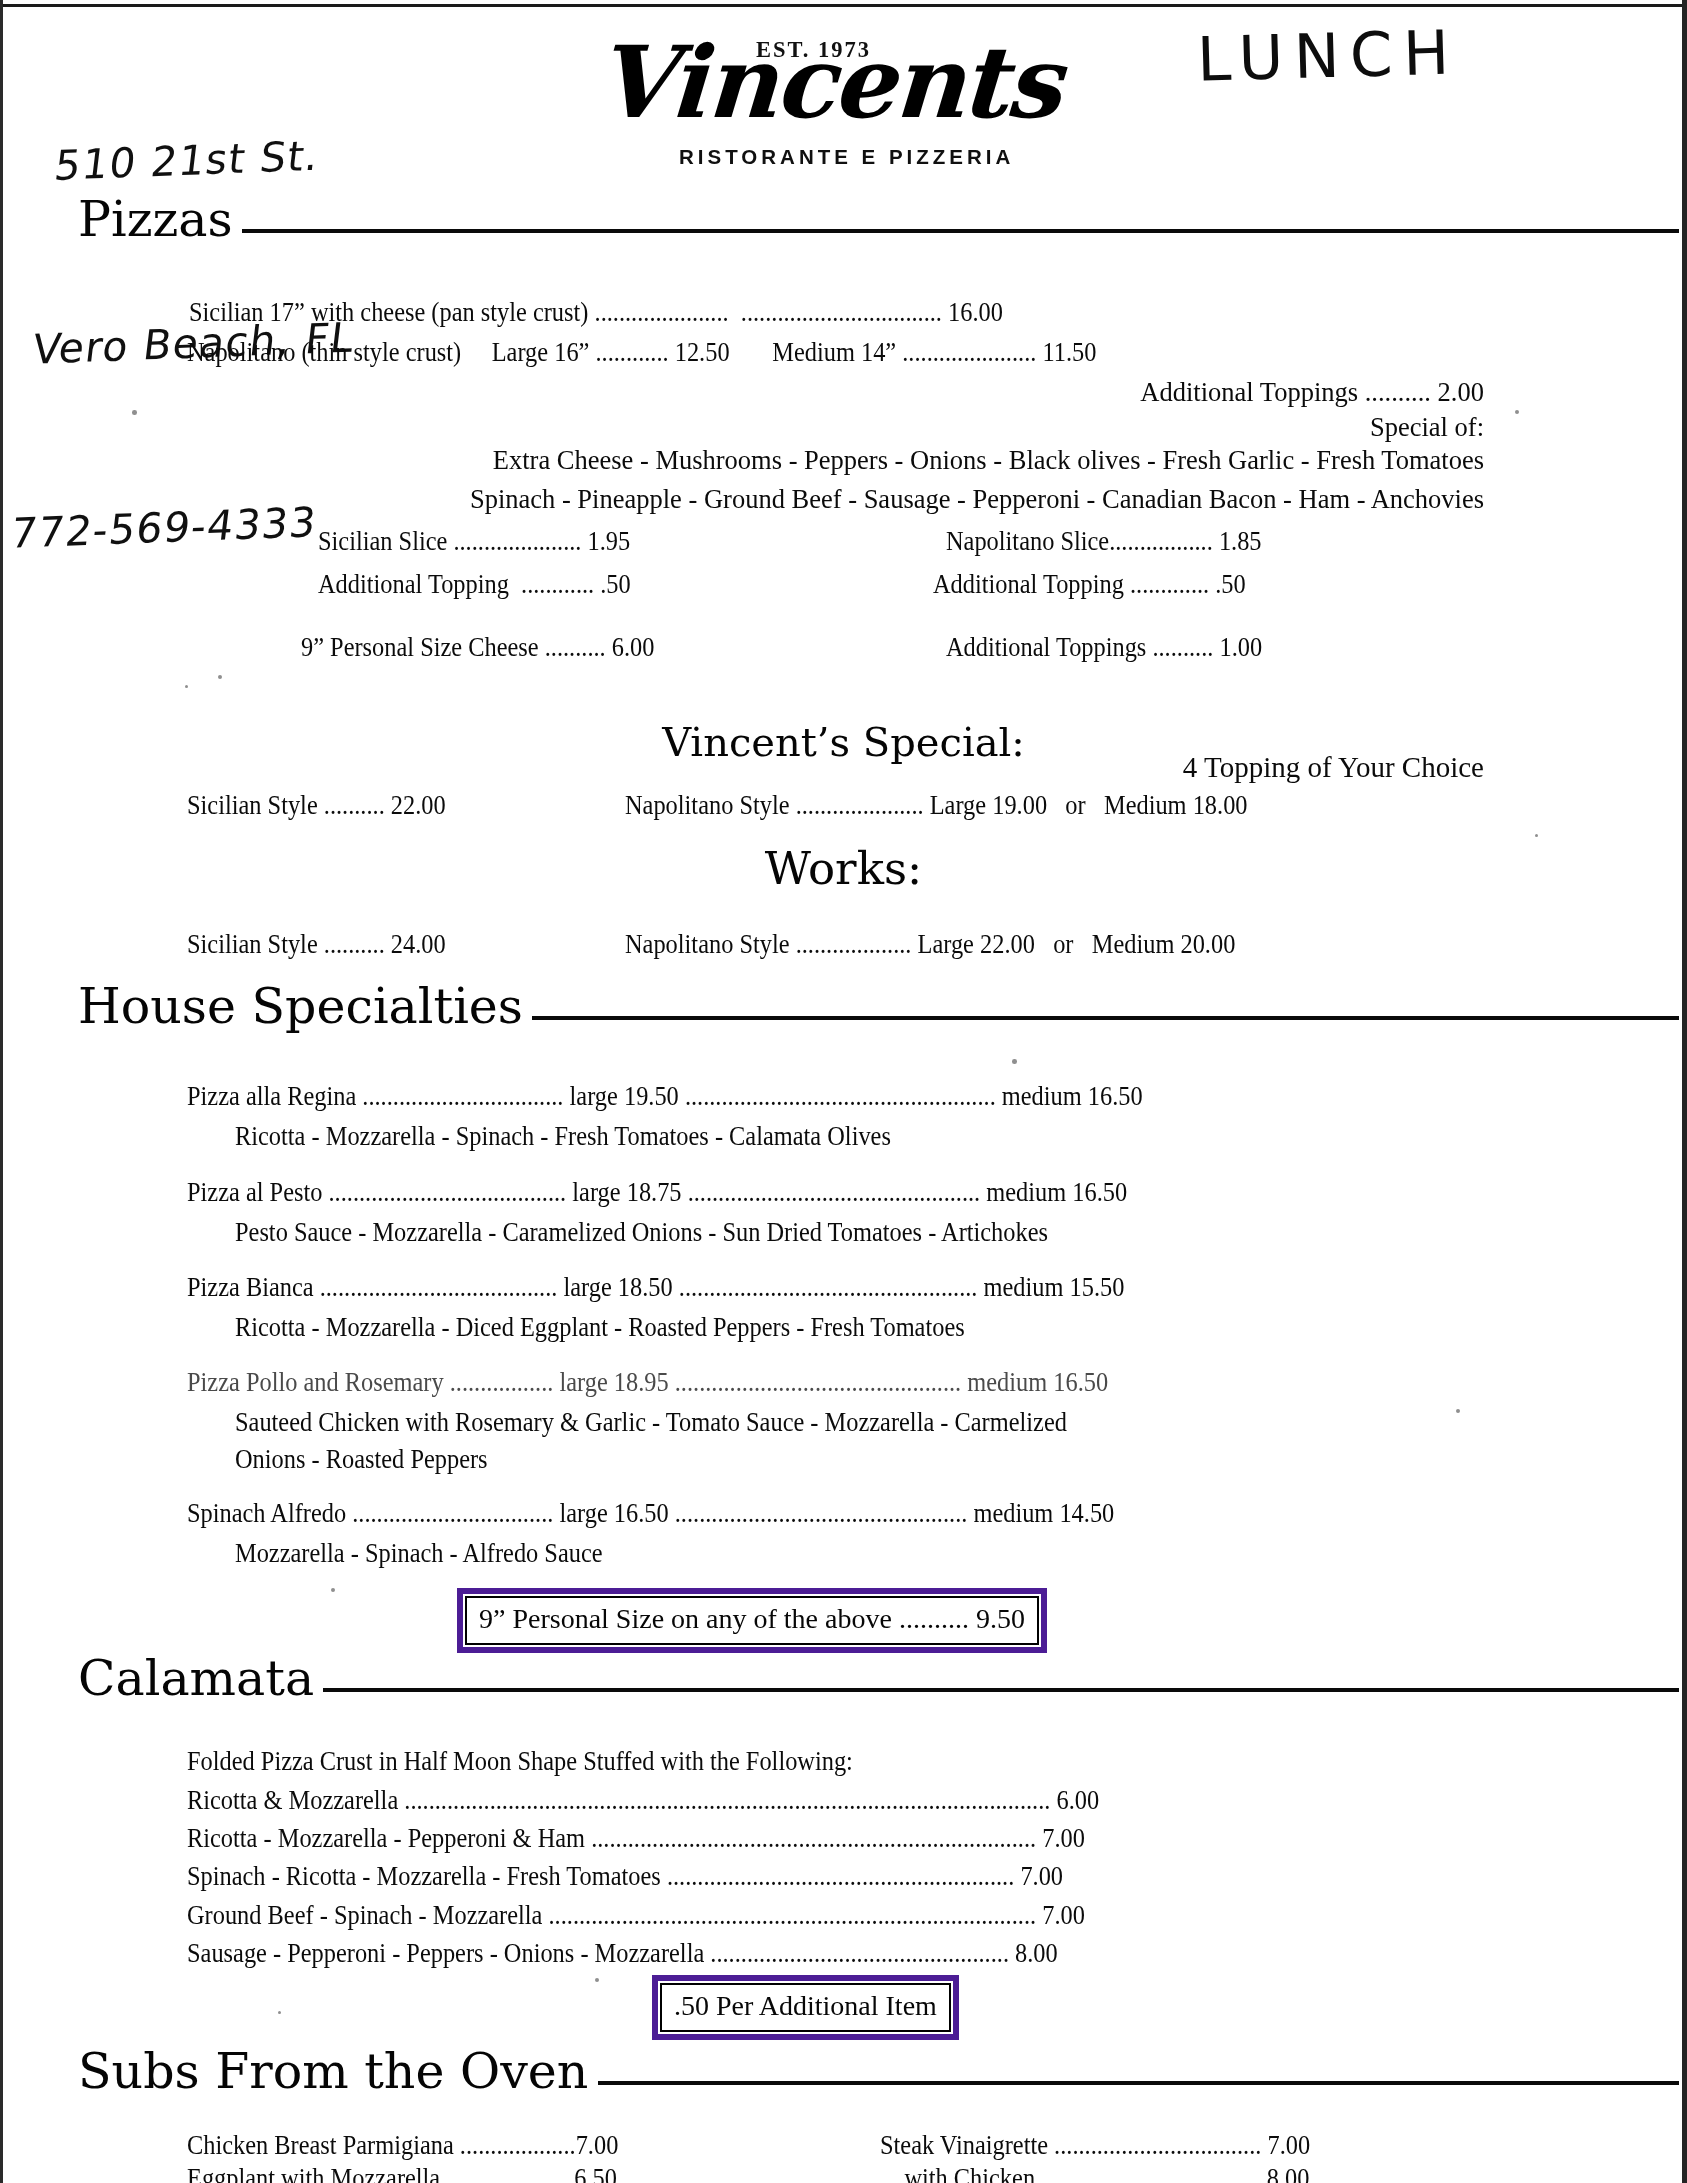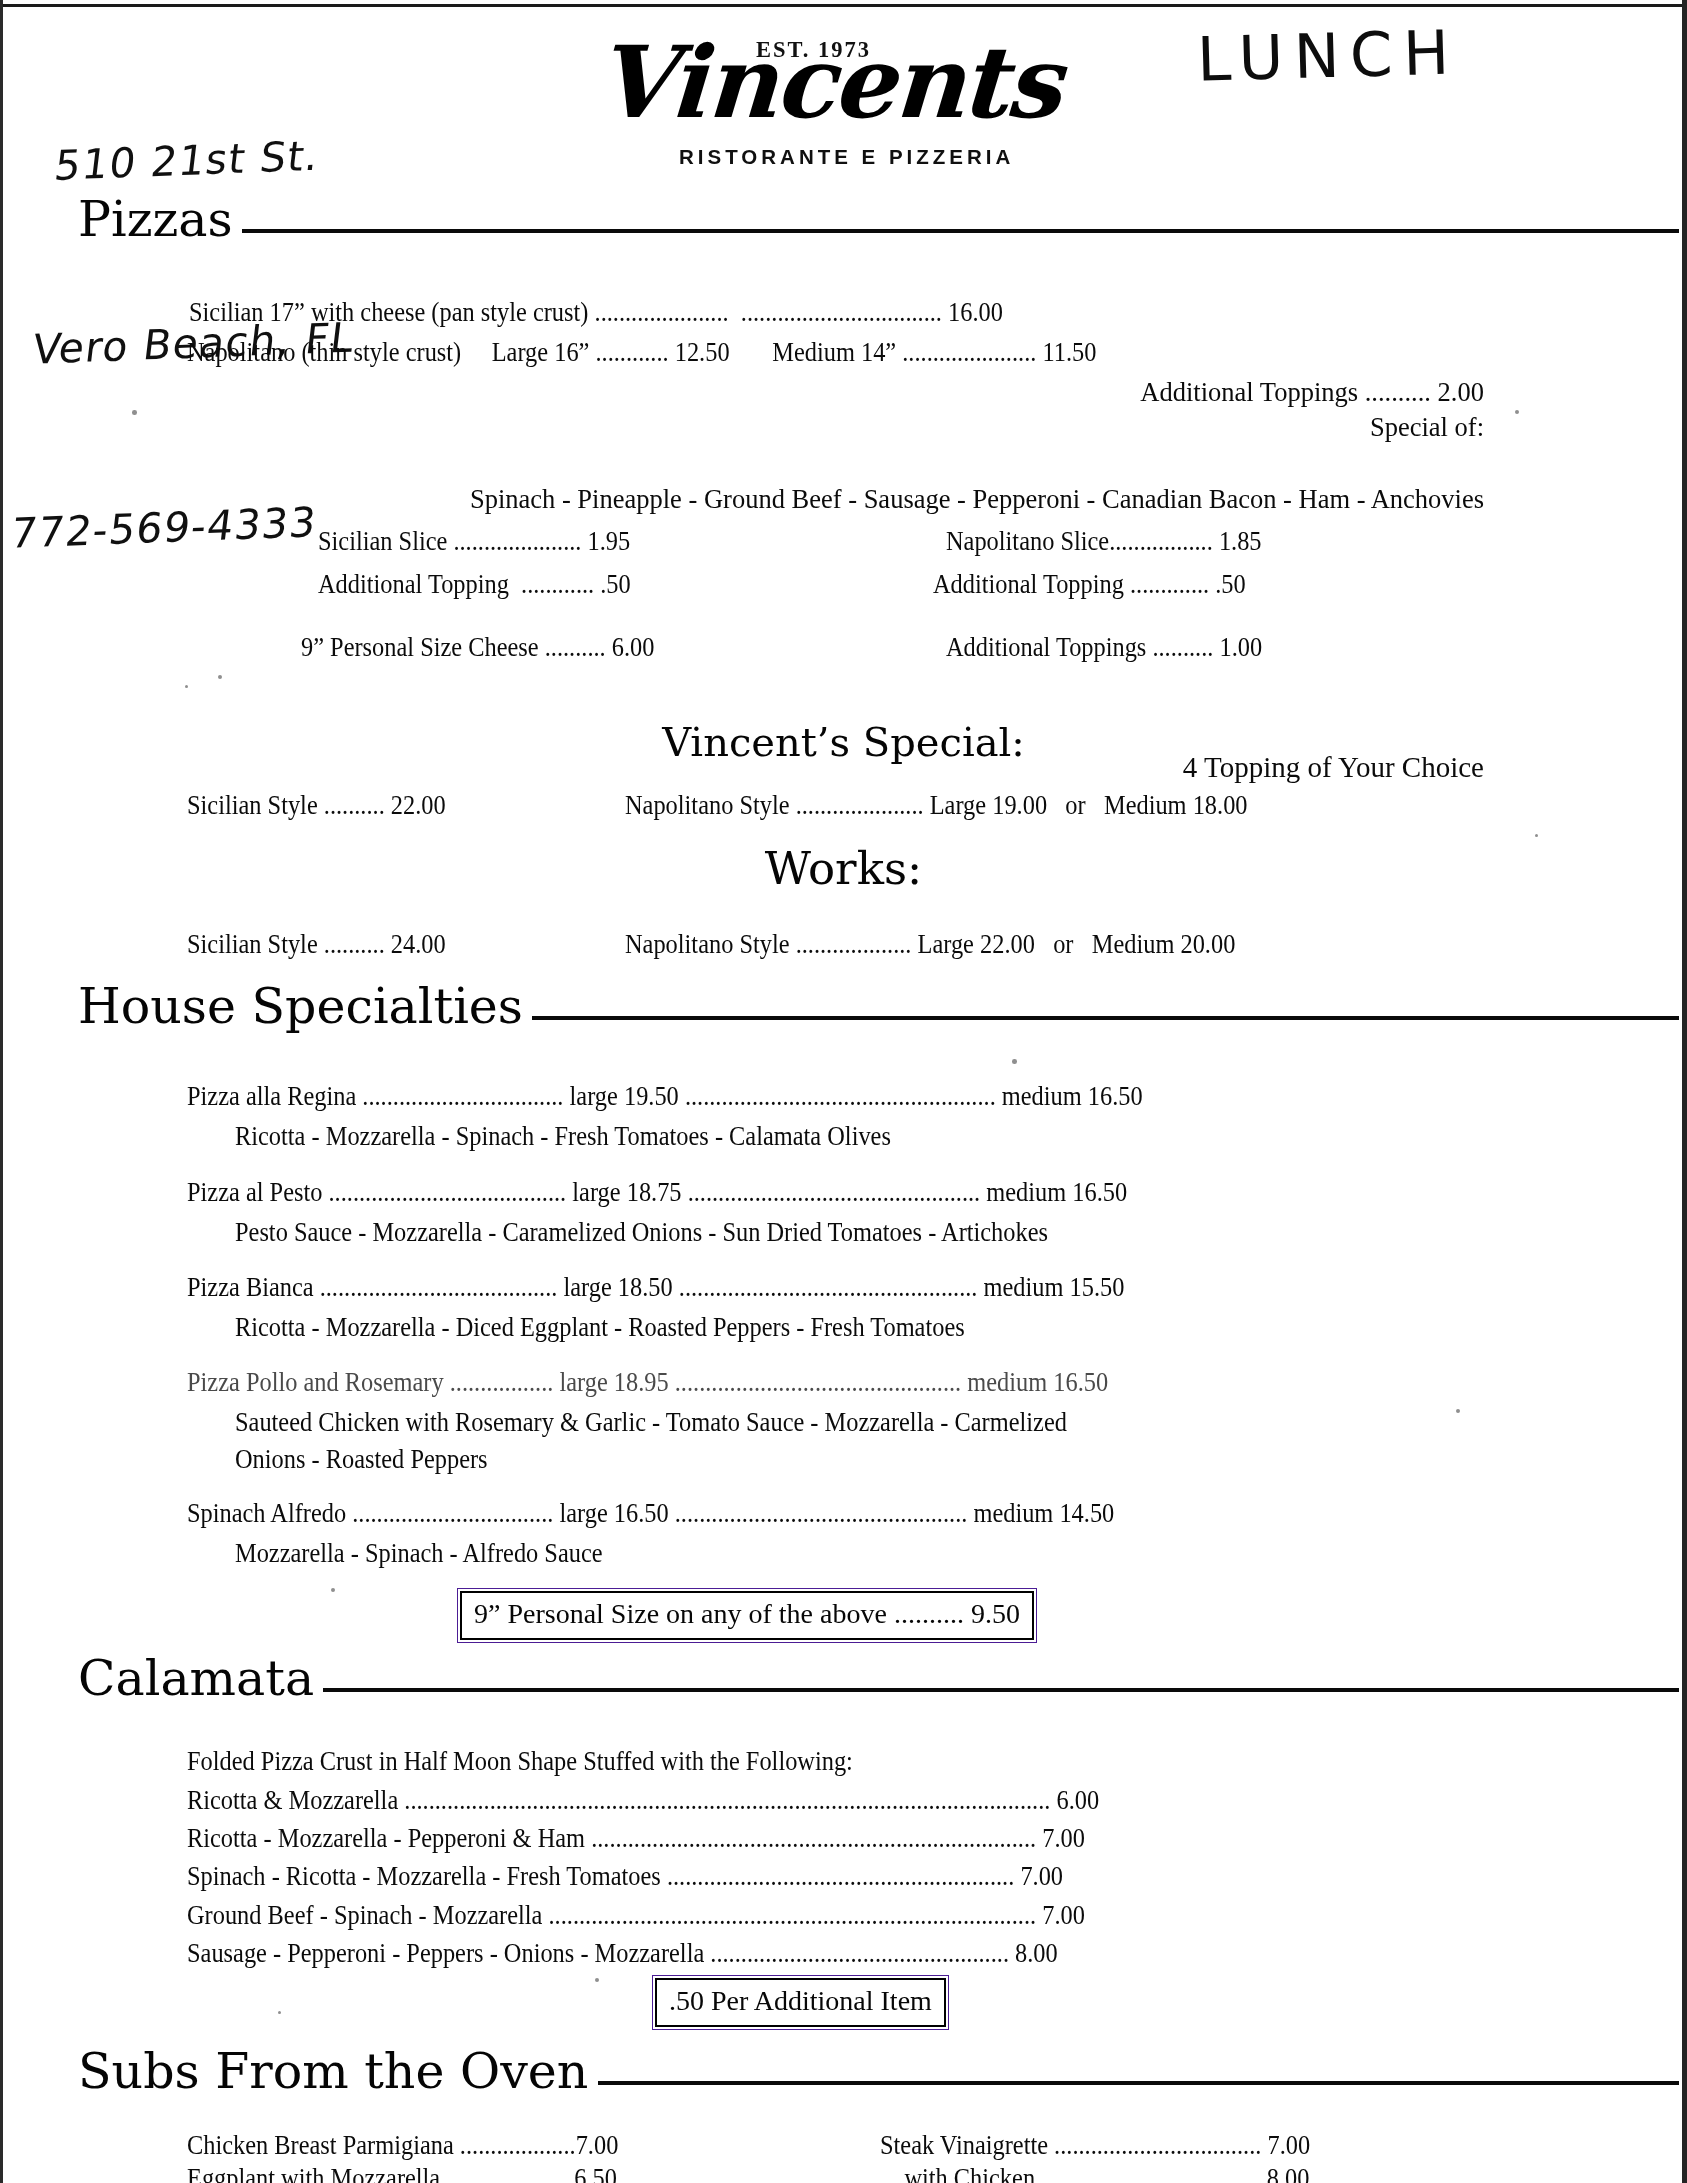--- a/index.html
+++ b/index.html
@@ -184,21 +184,21 @@
     text-align: center;
     font-family: "DejaVu Serif", serif;
     font-size: 40px;
     line-height: 44px;
     color: #050505;
   }
 
   
   .boxed {
     position: absolute;
-    border: 1px solid #4c1d95;
+    border: 6px solid #4c1d95;
     background: #fff;
     padding: 2px;
   }
   .boxed-inner {
     border: 2px solid #000;
     padding: 4px 12px 6.6px 12px;
     font-family: "Liberation Serif", serif;
     font-size: 28px;
     line-height: 34px;
     white-space: pre;
@@ -244,20 +244,21 @@
 
   <div class="section-head" style="position:absolute; top:192px; left:0; width:1687px;">
     <span class="sh-text">Pizzas</span>
     <span class="sh-rule"></span>
   </div>
 
   <div class="row m" style="left:189px; top:294px;">Sicilian 17” with cheese (pan style crust) ......................  ................................. 16.00</div>
   <div class="row m" style="left:187px; top:334px;">Napolitano (thin style crust)     Large 16” ............ 12.50       Medium 14” ...................... 11.50</div>
   <div class="center-line" style="top:374px;">Additional Toppings .......... 2.00</div>
   <div class="center-line" style="top:409px;">Special of:</div>
+  <div class="center-line" style="top:442px;">Extra Cheese - Mushrooms - Peppers - Onions - Black olives - Fresh Garlic - Fresh Tomatoes</div>
   <div class="center-line" style="top:481px;">Spinach - Pineapple - Ground Beef - Sausage - Pepperoni - Canadian Bacon - Ham - Anchovies</div>
 
   <div class="row m" style="left:318px; top:523px;">Sicilian Slice ..................... 1.95</div>
   <div class="row m" style="left:946px; top:523px;">Napolitano Slice................. 1.85</div>
   <div class="row m" style="left:318px; top:566px;">Additional Topping  ............ .50</div>
   <div class="row m" style="left:933px; top:566px;">Additional Topping ............. .50</div>
 
   <div class="row m" style="left:301px; top:629px;">9” Personal Size Cheese .......... 6.00</div>
   <div class="row m" style="left:946px; top:629px;">Additional Toppings .......... 1.00</div>
 

